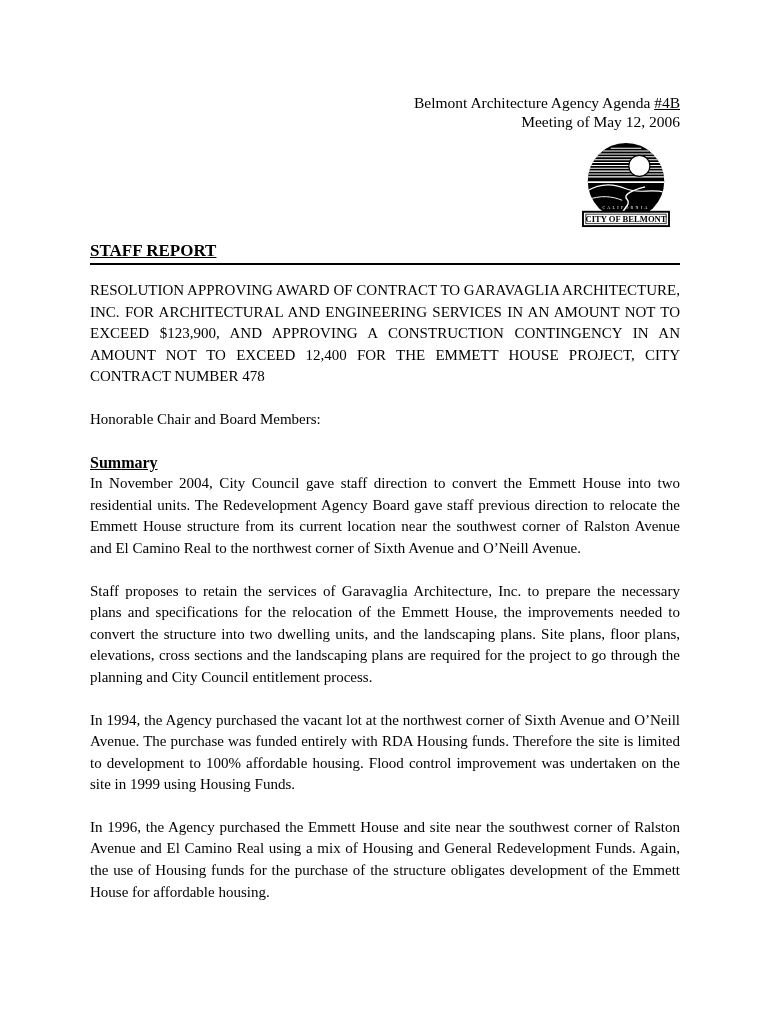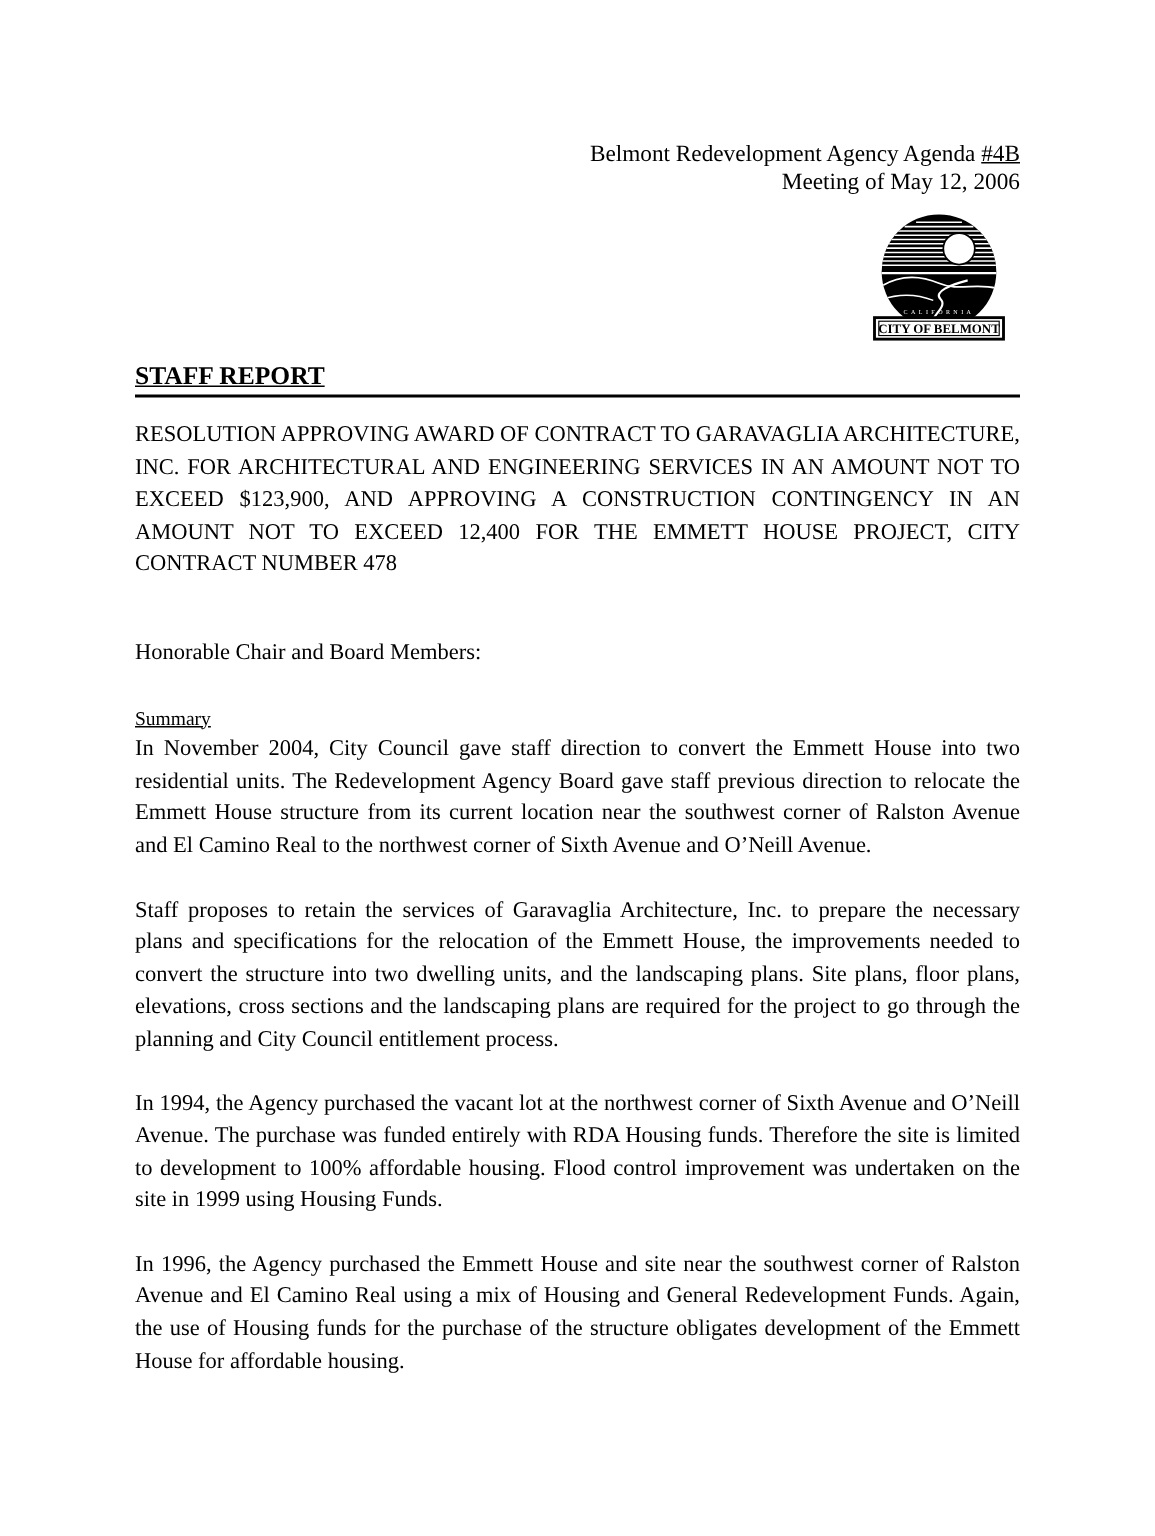--- a/index.html
+++ b/index.html
@@ -43,40 +43,40 @@
   }
   .body-text {
     font-size: 15px;
     line-height: 21.6px;
     text-align: justify;
   }
   .resolution {
     margin-top: 15px;
   }
   .salutation {
-    margin-top: 37px;
+    margin-top: 21px;
     text-align: left;
   }
   .section { margin-top: 21px; }
   .section-heading {
-    font-weight: normal;
+    font-weight: bold;
     text-decoration: underline;
-    font-size: 13px;
+    font-size: 16px;
     line-height: 21.6px;
   }
   .section p + p { margin-top: 21px; }
 </style>
 </head>
 <body>
 
 <div class="page">
   <div class="content">
 
     <div class="doc-header">
-      <div class="doc-header-line"><span>Belmont Redevelopment Agency Agenda </span><span class="u">#4B</span></div>
+      <div class="doc-header-line"><span>Belmont Architecture Agency Agenda </span><span class="u">#4B</span></div>
       <div class="doc-header-line">Meeting of May 12, 2006</div>
     </div>
 
     <div class="logo-wrap">
       <svg class="logo" viewBox="0 0 100 90" xmlns="http://www.w3.org/2000/svg">
         <defs>
           <clipPath id="sealClip">
               <circle cx="50" cy="41" r="40"></circle>
             </clipPath>
         </defs>

